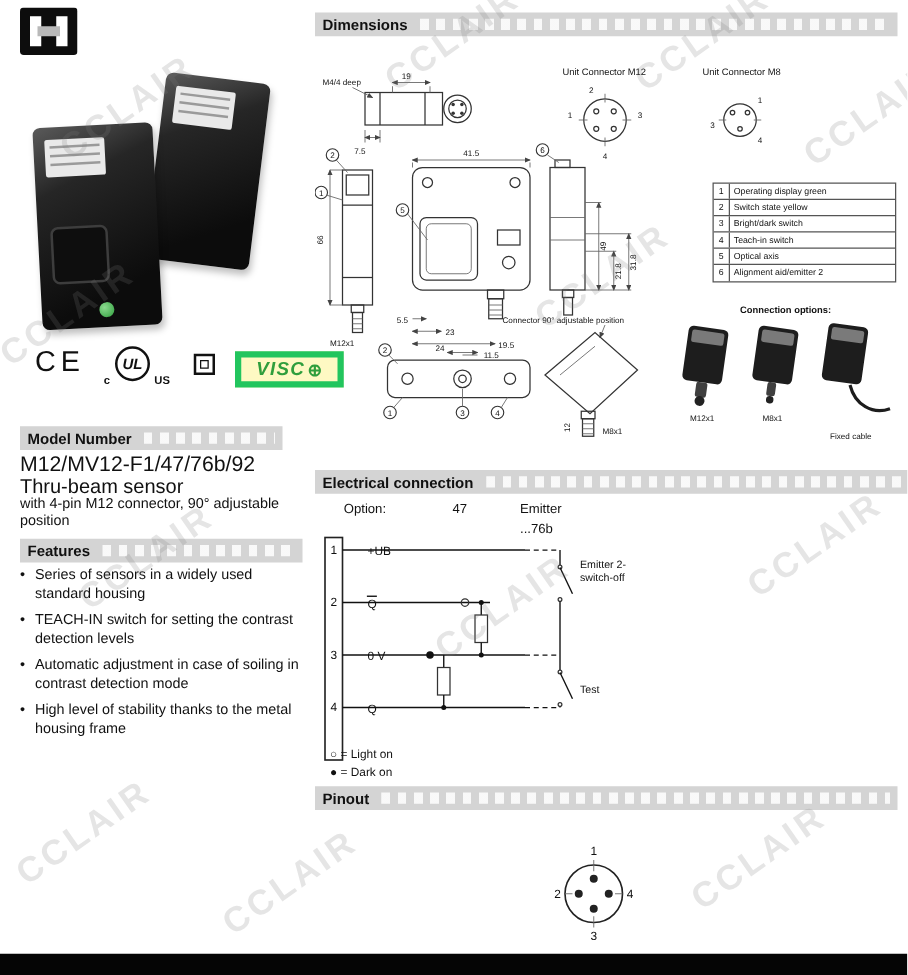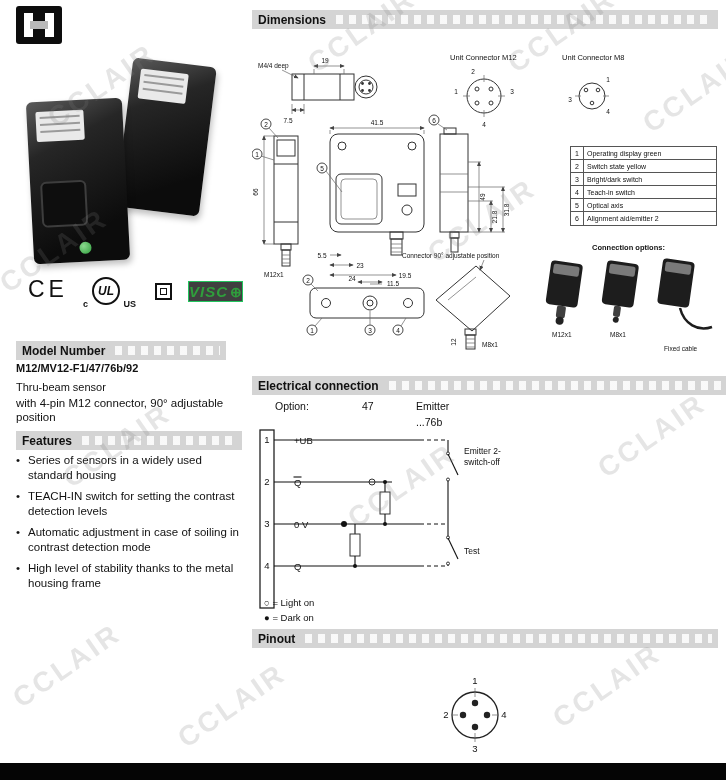--- a/index.html
+++ b/index.html
@@ -39,27 +39,27 @@
   .ce{position:absolute;left:28px;top:276px;font-size:23px;letter-spacing:4px}
   .ul{position:absolute;left:92px;top:277px;width:30px;height:30px}
   .ul .circ{width:28px;height:28px;border:2px solid #111;border-radius:50%;display:flex;
       align-items:center;justify-content:center;font-weight:bold;font-style:italic;font-size:12px}
   .ul .c{position:absolute;left:-9px;bottom:-2px;font-size:9px;font-weight:bold}
   .ul .us{position:absolute;right:-14px;bottom:-2px;font-size:9px;font-weight:bold}
   .sqsym{position:absolute;left:155px;top:283px;width:17px;height:17px;border:2px solid #111;
       display:flex;align-items:center;justify-content:center}
   .sqsym i{width:7px;height:7px;border:1.5px solid #111;display:block}
   .visco{position:absolute;left:188px;top:281px;display:flex;align-items:center;gap:2px;
-      border:1px solid #22c55e;padding:1px 0;background:#404040}
+      border:5px solid #22c55e;padding:1px 12px;background:#fef9c3}
   .visco .vt{color:#2f9e3c;font-weight:bold;font-style:italic;font-size:15px;letter-spacing:1px}
   .visco .vp{color:#2f9e3c;font-weight:bold;font-size:14px}
 
   
-  .model-code{position:absolute;left:16px;top:362px;font-size:11px;font-weight:bold}
-  .model-type{position:absolute;left:16px;top:381px;font-size:11px}
+  .model-code{position:absolute;left:16px;top:362px;font-size:17px;font-weight:normal}
+  .model-type{position:absolute;left:16px;top:381px;font-size:16px}
   .model-desc{position:absolute;left:16px;top:396px;width:218px;font-size:11.5px;line-height:14px}
   .features{position:absolute;left:16px;top:453px;width:228px}
   .feat{display:flex;margin-bottom:7px;font-size:11.5px;line-height:14.5px}
   .feat .bullet{width:12px;flex:0 0 12px}
   .feat .bullet::before{content:"•"}
 
   
   .legend{position:absolute;left:318px;top:112px;width:147px;border:1px solid #555;
       background:#fff;font-size:7px;z-index:5}
   .lg-row{display:flex;border-bottom:1px solid #555;height:13px;align-items:stretch}

